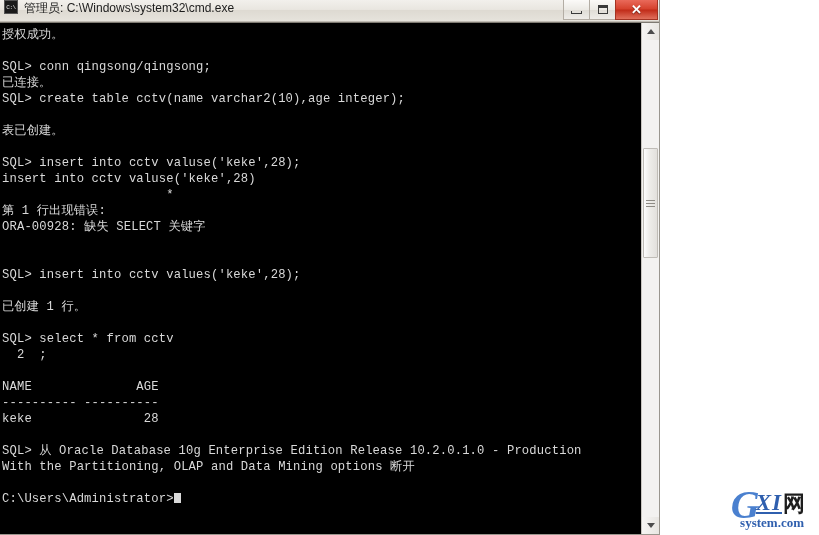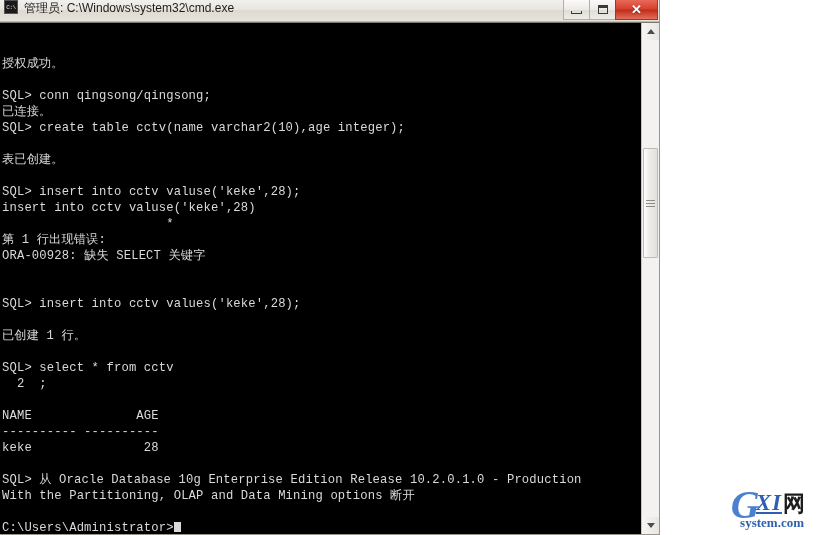--- a/index.html
+++ b/index.html
@@ -127,21 +127,20 @@
     flex: 1 1 auto;
     background: #000000;
     color: #d9d9d9;
     font-family: "Liberation Mono", "DejaVu Sans Mono", monospace;
     font-size: 12.2px;
     line-height: 16px;
     padding: 4px 8px 0 2px;
     white-space: pre;
     overflow: hidden;
     letter-spacing: 0.15px;
-    margin-top: 29px;
   }
   .cline {
     height: 16px;
     white-space: pre;
   }
   .cursor {
     display: inline-block;
     width: 7px;
     height: 10px;
     background: #d9d9d9;

